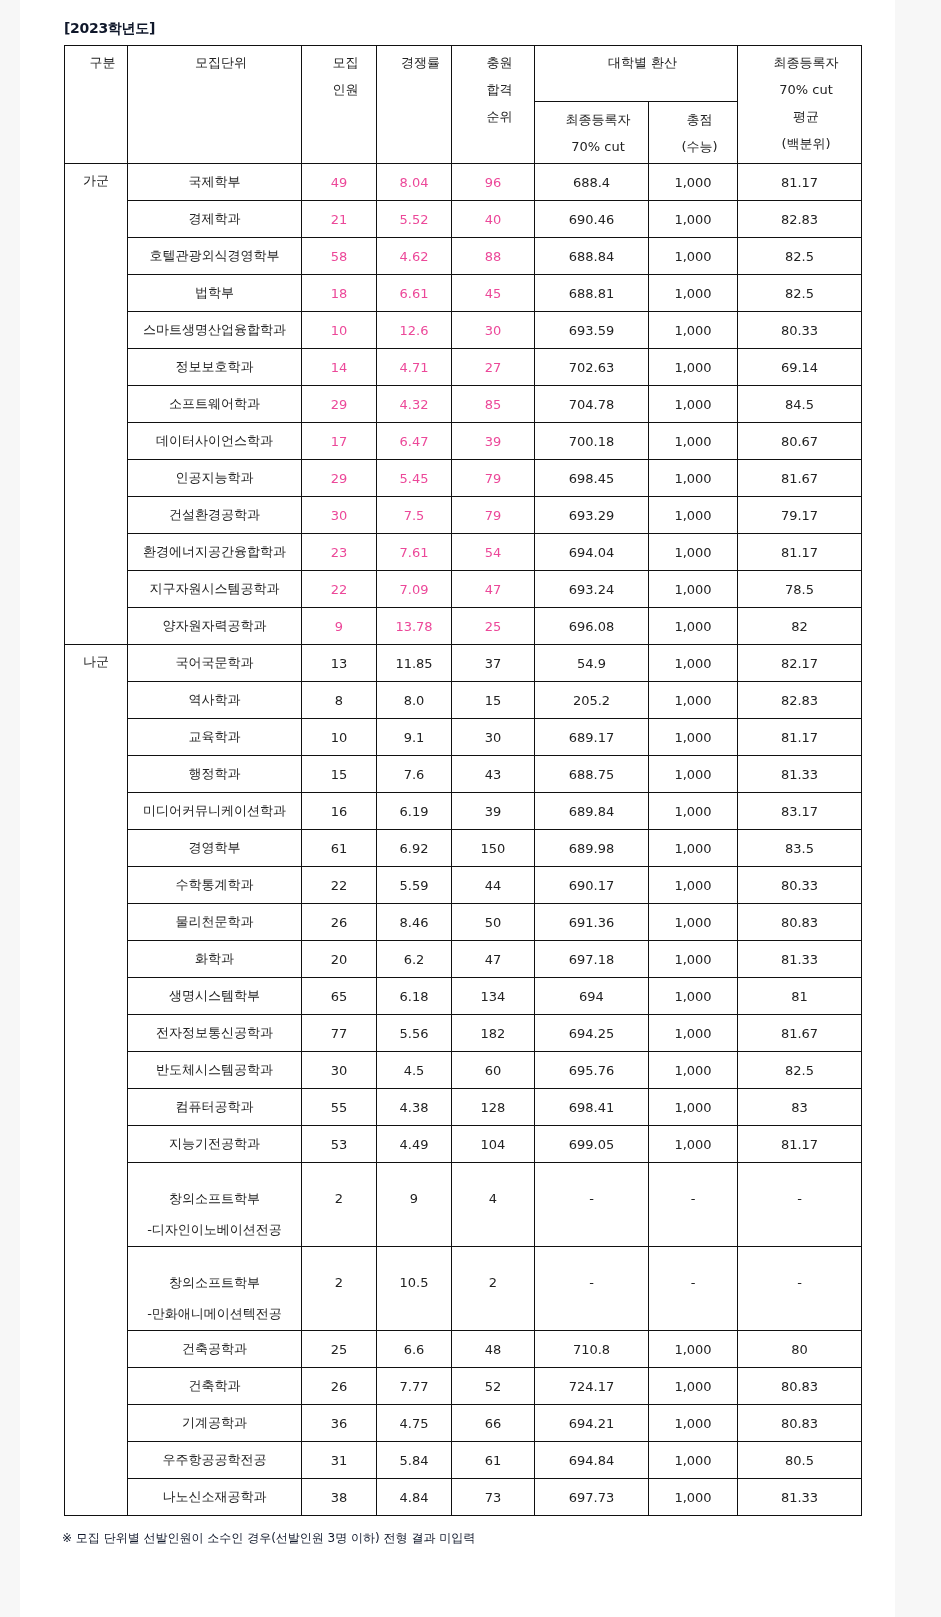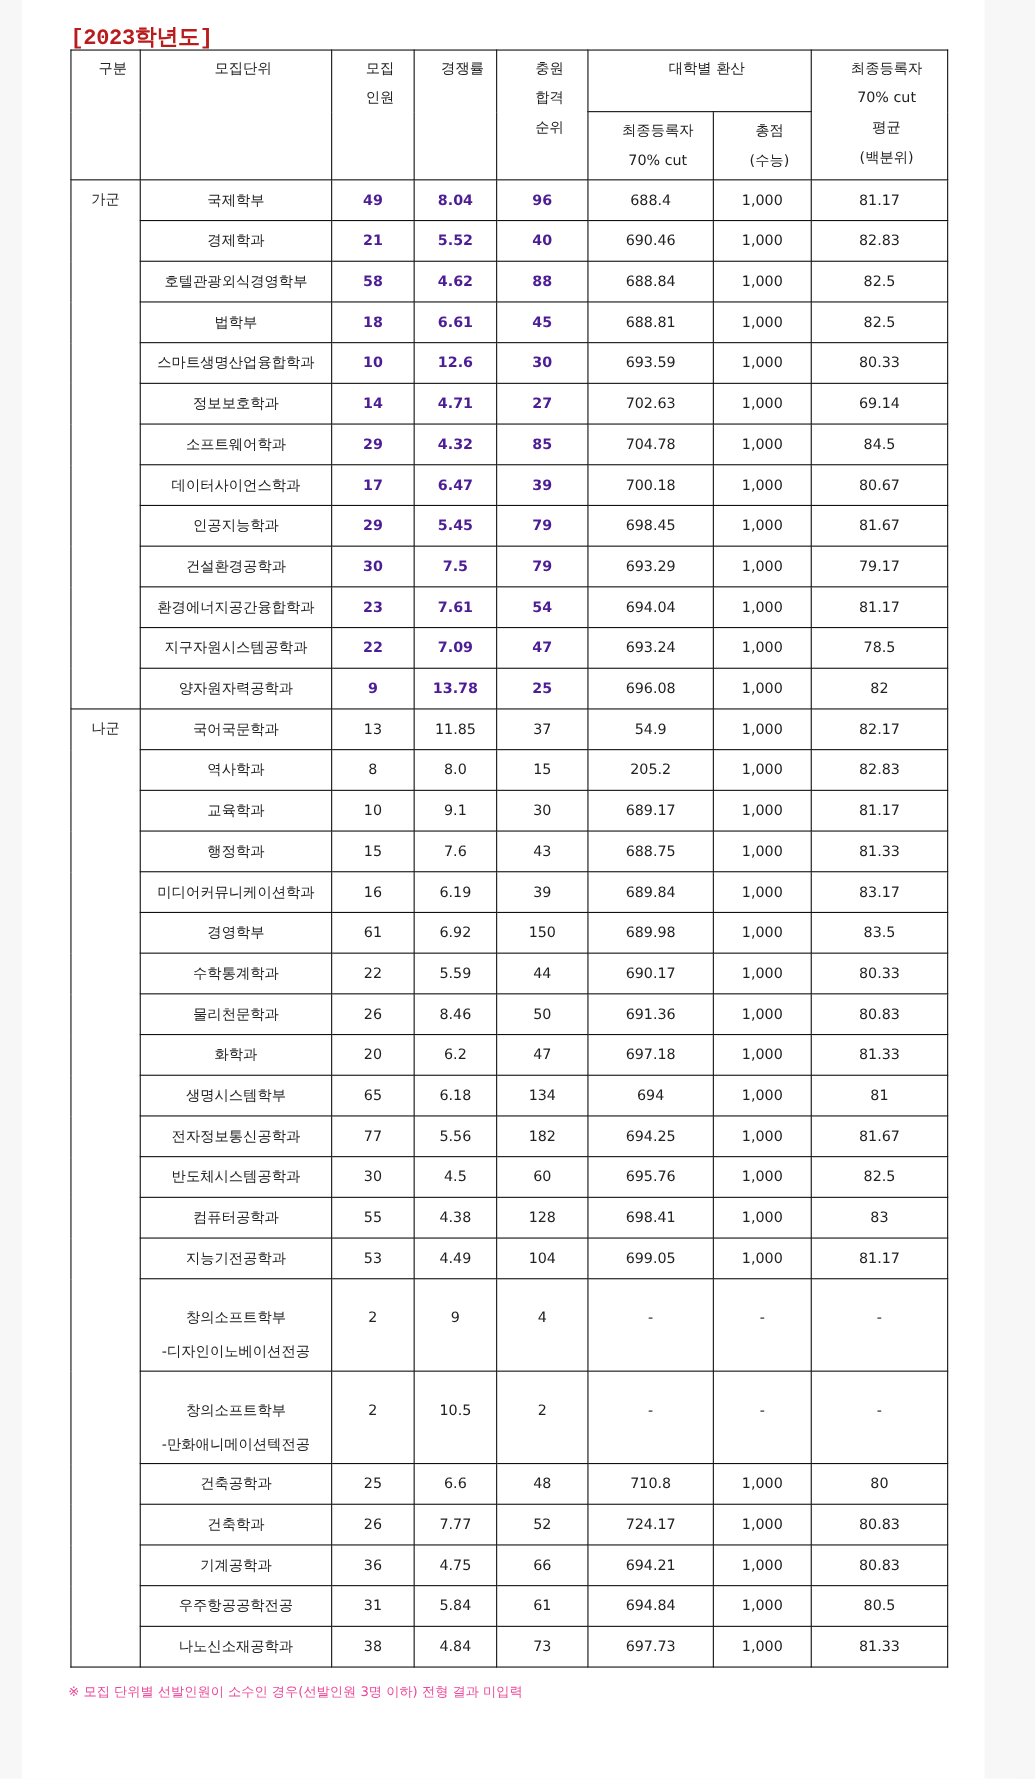--- a/index.html
+++ b/index.html
@@ -8,43 +8,43 @@
       background: #f7f7f7;
       font-family: "DejaVu Sans", "Liberation Sans", sans-serif;
       color: #222;
     }
     .page {
       position: absolute; left: 20px; top: 0; width: 875px; height: 1617px;
       background: #ffffff;
     }
     .title {
       position: absolute; left: 44px; top: 20px;
-      font-size: 20px; font-weight: bold; color: #b91c1c; letter-spacing: -0.3px; font-family: Liberation Mono, monospace;
+      font-size: 14px; font-weight: bold; color: #0f172a; letter-spacing: -0.3px;
     }
     table.admit {
       position: absolute; left: 44px; top: 45px;
       border-collapse: collapse; table-layout: fixed;
       width: 797px;
       font-size: 13px;
     }
     table.admit td, table.admit th {
       border: 1.5px solid #111;
       text-align: center; vertical-align: middle;
       padding: 0; font-weight: normal; color: #222;
     }
     table.admit th { vertical-align: top; line-height: 27px; padding-top: 3px; padding-left: 13px; }
     table.admit th.sub { vertical-align: middle; padding-top: 0; }
     table.admit tr.drow td { height: 36px; }
     table.admit tr.tall td { height: 63px; vertical-align: top; line-height: 31px; padding-top: 20px; }
     td.group { vertical-align: top !important; padding-top: 8px !important; }
     td.col-score { border-left: 1px solid #888 !important; }
-    .bold td.num { font-weight: bold; color: #4c1d95; }
+    .bold td.num { font-weight: normal; color: #ec4899; }
     .footnote {
       position: absolute; left: 42px; top: 1530px;
-      font-size: 12px; color: #ec4899;
+      font-size: 12px; color: #0f172a;
     }
   </style>
 </head>
 <body>
 
 <div class="page">
   <div class="title">[2023학년도]</div>
 
   <table class="admit">
     <colgroup>

